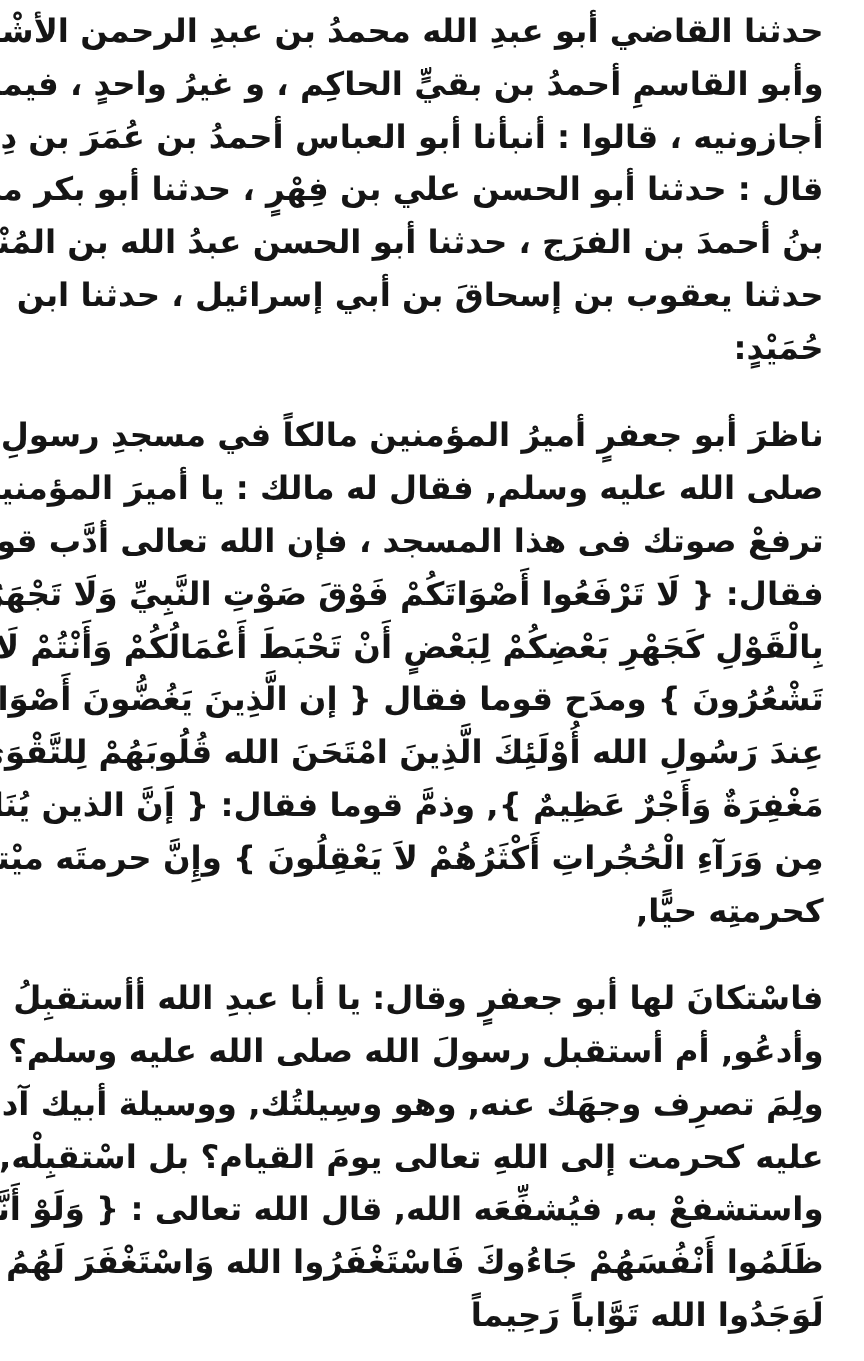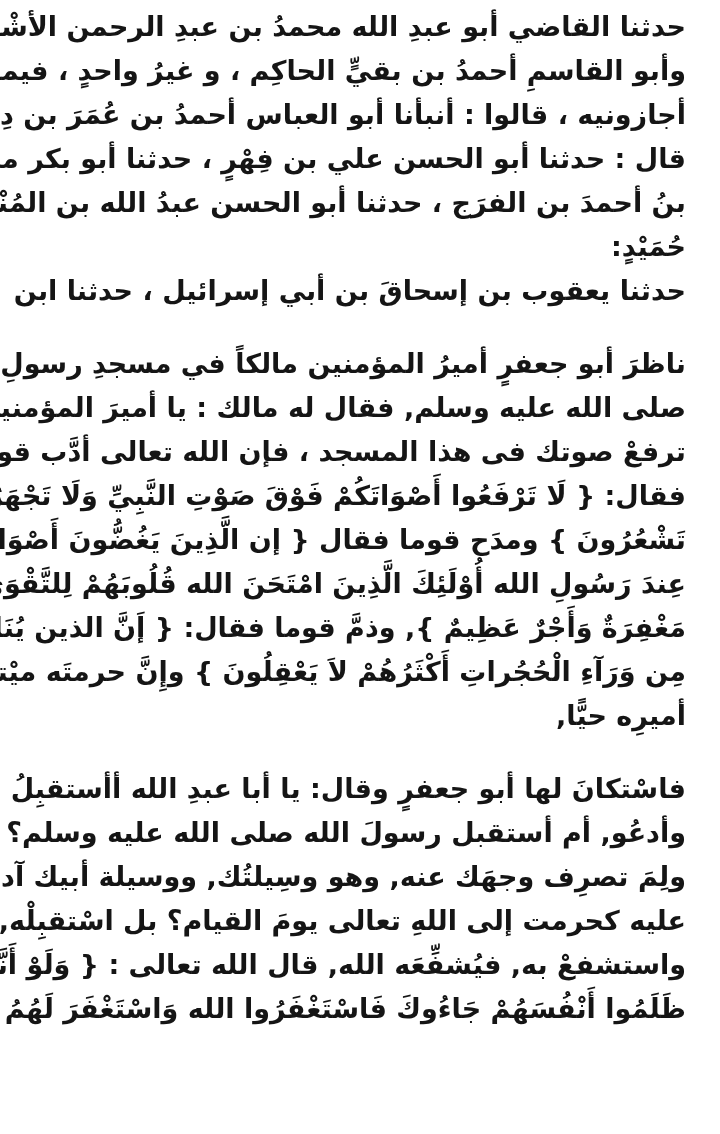--- a/index.html
+++ b/index.html
@@ -41,38 +41,40 @@
 <body>
 
 <div class="page">
 
   <div class="para">
     <div class="line">حدثنا القاضي أبو عبدِ الله محمدُ بن عبدِ الرحمن الأشْعَري ،</div>
     <div class="line">وأبو القاسمِ أحمدُ بن بقيٍّ الحاكِم ، و غيرُ واحدٍ ، فيما</div>
     <div class="line">أجازونيه ، قالوا : أنبأنا أبو العباس أحمدُ بن عُمَرَ بن دِلْهاثٍ ،</div>
     <div class="line">قال : حدثنا أبو الحسن علي بن فِهْرٍ ، حدثنا أبو بكر محمدُ</div>
     <div class="line">بنُ أحمدَ بن الفرَج ، حدثنا أبو الحسن عبدُ الله بن المُنْتاب ،</div>
+    <div class="line">حدثنا يعقوب بن إسحاقَ بن أبي إسرائيل ، حدثنا ابن</div>
     <div class="line last">حُمَيْدٍ:</div>
-    <div class="line">حدثنا يعقوب بن إسحاقَ بن أبي إسرائيل ، حدثنا ابن</div>
   </div>
 
   <div class="para">
     <div class="line">ناظرَ أبو جعفرٍ أميرُ المؤمنين مالكاً في مسجدِ رسولِ الله</div>
     <div class="line">صلى الله عليه وسلم, فقال له مالك : يا أميرَ المؤمنين لا</div>
     <div class="line">ترفعْ صوتك فى هذا المسجد ، فإن الله تعالى أدَّب قوما</div>
     <div class="line">فقال: { لَا تَرْفَعُوا أَصْوَاتَكُمْ فَوْقَ صَوْتِ النَّبِيِّ وَلَا تَجْهَرُوا لَهُ</div>
+    <div class="line">بِالْقَوْلِ كَجَهْرِ بَعْضِكُمْ لِبَعْضٍ أَنْ تَحْبَطَ أَعْمَالُكُمْ وَأَنْتُمْ لَا</div>
     <div class="line">تَشْعُرُونَ } ومدَح قوما فقال { إن الَّذِينَ يَغُضُّونَ أَصْوَاتَهُمْ</div>
     <div class="line">عِندَ رَسُولِ الله أُوْلَئِكَ الَّذِينَ امْتَحَنَ الله قُلُوبَهُمْ لِلتَّقْوَى لَهُم</div>
     <div class="line">مَغْفِرَةٌ وَأَجْرٌ عَظِيمٌ }, وذمَّ قوما فقال: { إَنَّ الذين يُنَادُونَكَ</div>
     <div class="line">مِن وَرَآءِ الْحُجُراتِ أَكْثَرُهُمْ لاَ يَعْقِلُونَ } وإِنَّ حرمتَه ميْتا</div>
-    <div class="line last">أميرِه حيًّا,</div>
+    <div class="line last">كحرمتِه حيًّا,</div>
   </div>
 
   <div class="para">
     <div class="line">فاسْتكانَ لها أبو جعفرٍ وقال: يا أبا عبدِ الله أأستقبِلُ القبلة</div>
     <div class="line">وأدعُو, أم أستقبل رسولَ الله صلى الله عليه وسلم؟ فقال:</div>
     <div class="line">ولِمَ تصرِف وجهَك عنه, وهو وسِيلتُك, ووسيلة أبيك آدمَ</div>
     <div class="line">عليه كحرمت إلى اللهِ تعالى يومَ القيام؟ بل اسْتقبِلْه,</div>
     <div class="line">واستشفعْ به, فيُشفِّعَه الله, قال الله تعالى : { وَلَوْ أَنَّهُمْ إِذْ</div>
     <div class="line">ظَلَمُوا أَنْفُسَهُمْ جَاءُوكَ فَاسْتَغْفَرُوا الله وَاسْتَغْفَرَ لَهُمُ الرَّسُولُ</div>
+    <div class="line last">لَوَجَدُوا الله تَوَّاباً رَحِيماً</div>
   </div>
 
 </div>
 
 </body></html>

